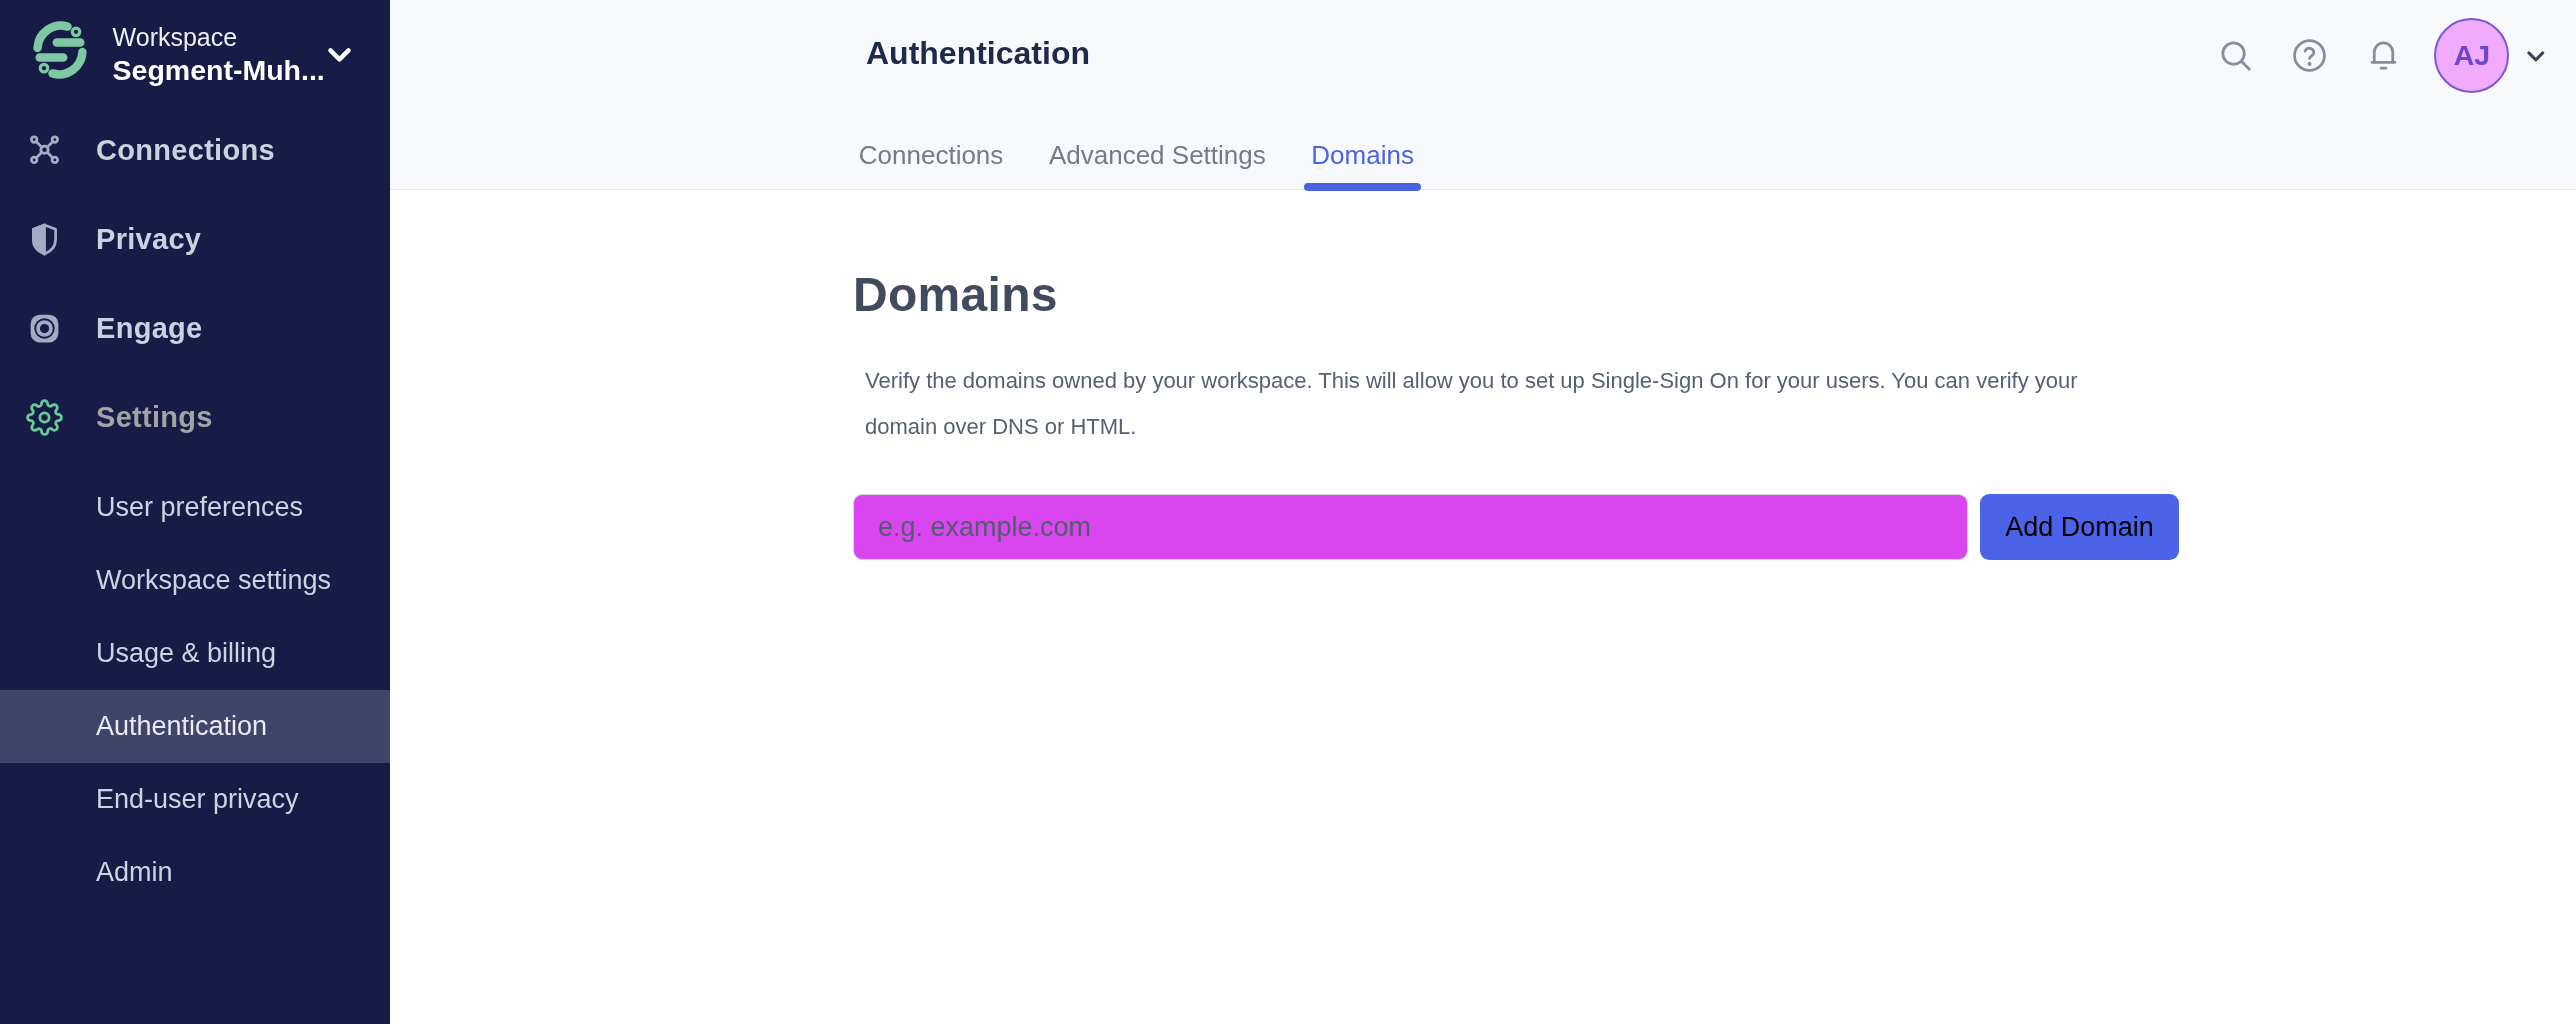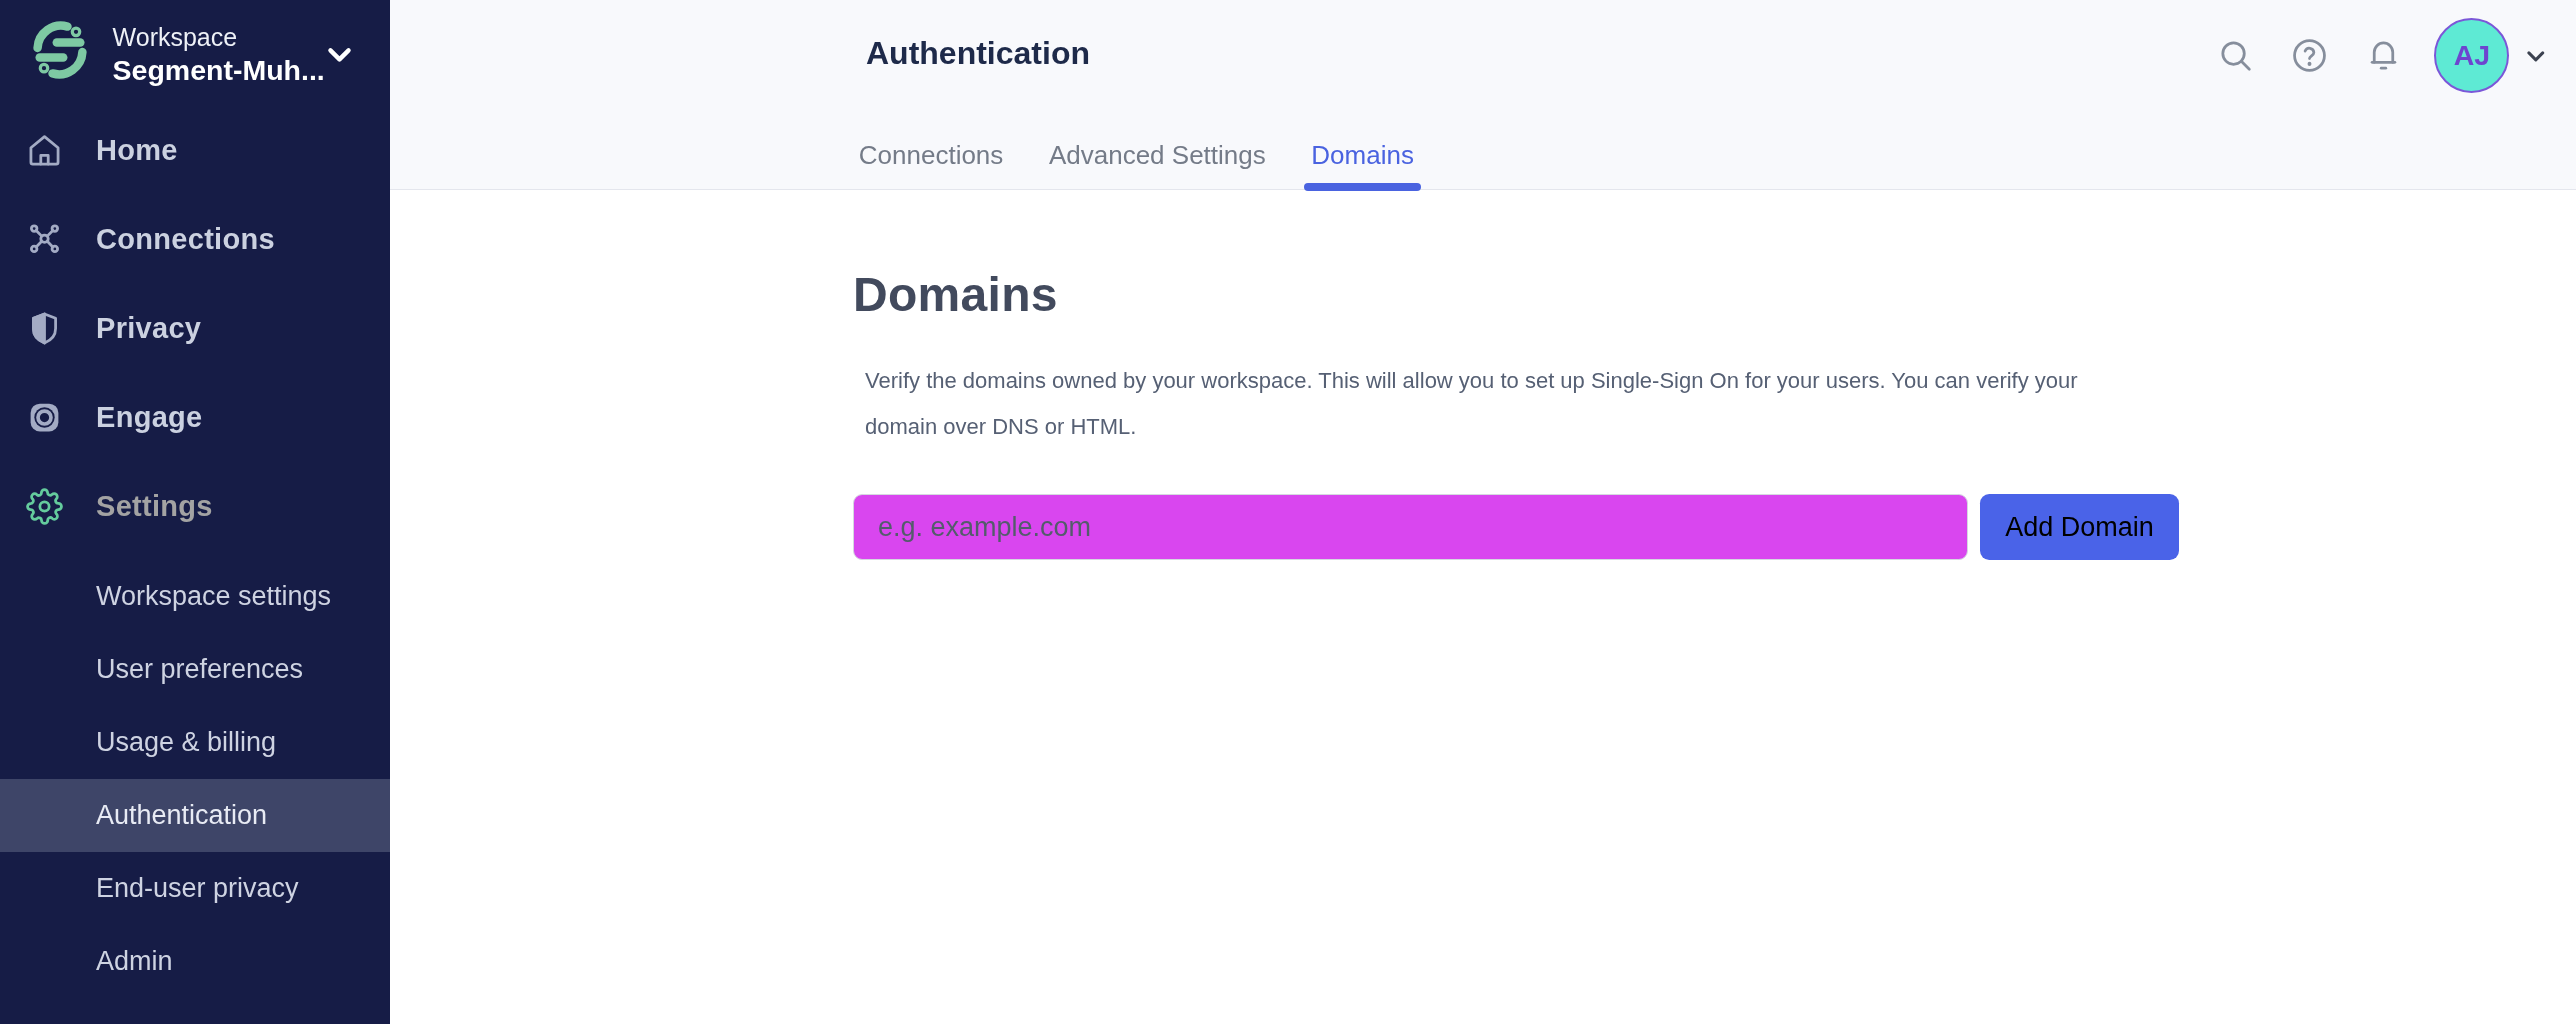--- a/index.html
+++ b/index.html
@@ -77,21 +77,21 @@
   .header-actions {
     position: absolute; top: 18.4px; right: 26px;
     display: flex; align-items: center;
   }
   .hicon {
     width: 39px; height: 39px; margin-left: 35px;
     color: #868e9c; cursor: pointer; flex: none;
   }
   .avatar {
     width: 75px; height: 75px; margin-left: 31px;
-    border-radius: 50%; background: #5eead4; border: 2.8px solid #7b57d8;
+    border-radius: 50%; background: #f0abfc; border: 2.8px solid #7b57d8;
     display: flex; align-items: center; justify-content: center;
     font-size: 28.5px; font-weight: 700; color: #6d45cf;
     cursor: pointer; flex: none;
   }
   .avatar-chevron { width: 27.6px; height: 27.6px; margin-left: 13px; color: #3c4250; cursor: pointer; }
 
   .content { padding: 77px 0 0 463px; }
   .page-heading {
     margin: 0; font-size: 48px; line-height: 55px;
     font-weight: 700; color: #424a5d; letter-spacing: 0.3px;
@@ -140,29 +140,20 @@
         <div class="ws-name">Segment-Muh...</div>
       </div>
       <span class="ws-chevron">
         <svg viewBox="0 0 24 24" width="31" height="31" fill="none" stroke="currentColor" stroke-width="3.4" stroke-linecap="round" stroke-linejoin="round">
           <polyline points="5,8 12,15 19,8"></polyline>
         </svg>
       </span>
     </div>
 
     <nav class="nav">
-      <div class="nav-item">
-        <span class="nav-icon">
-          <svg viewBox="0 0 24 24" width="37" height="37" fill="none" stroke="currentColor" stroke-width="1.8" stroke-linecap="round" stroke-linejoin="round">
-            <path d="M3.2 10.2 L12 3 L20.8 10.2 V19.6 a1.2 1.2 0 0 1 -1.2 1.2 H4.4 a1.2 1.2 0 0 1 -1.2 -1.2 Z"></path>
-            <path d="M9.6 20.8 v-5.6 h4.8 v5.6"></path>
-          </svg>
-        </span>
-        <span class="nav-label">Home</span>
-      </div>
 
       <div class="nav-item">
         <span class="nav-icon">
           <svg viewBox="0 0 24 24" width="37" height="37" fill="none" stroke="currentColor" stroke-width="1.8" stroke-linecap="round">
             <circle cx="12" cy="11.5" r="2.4"></circle>
             <line x1="10.2" y1="9.8" x2="6.6" y2="6.2"></line>
             <line x1="13.8" y1="9.8" x2="17.4" y2="6.2"></line>
             <line x1="10.2" y1="13.2" x2="6.6" y2="16.8"></line>
             <line x1="13.8" y1="13.2" x2="17.4" y2="16.8"></line>
             <circle cx="5.3" cy="4.9" r="1.8"></circle>
@@ -201,24 +192,24 @@
             <circle cx="12" cy="12" r="3"></circle>
             <path d="M19.4 15a1.65 1.65 0 0 0 .33 1.82l.06.06a2 2 0 0 1 0 2.83 2 2 0 0 1-2.83 0l-.06-.06a1.65 1.65 0 0 0-1.82-.33 1.65 1.65 0 0 0-1 1.51V21a2 2 0 0 1-2 2 2 2 0 0 1-2-2v-.09A1.65 1.65 0 0 0 9 19.4a1.65 1.65 0 0 0-1.82.33l-.06.06a2 2 0 0 1-2.83 0 2 2 0 0 1 0-2.83l.06-.06a1.65 1.65 0 0 0 .33-1.82 1.65 1.65 0 0 0-1.51-1H3a2 2 0 0 1-2-2 2 2 0 0 1 2-2h.09A1.65 1.65 0 0 0 4.6 9a1.65 1.65 0 0 0-.33-1.82l-.06-.06a2 2 0 0 1 0-2.83 2 2 0 0 1 2.83 0l.06.06a1.65 1.65 0 0 0 1.82.33H9a1.65 1.65 0 0 0 1-1.51V3a2 2 0 0 1 2-2 2 2 0 0 1 2 2v.09a1.65 1.65 0 0 0 1 1.51 1.65 1.65 0 0 0 1.82-.33l.06-.06a2 2 0 0 1 2.83 0 2 2 0 0 1 0 2.83l-.06.06a1.65 1.65 0 0 0-.33 1.82V9a1.65 1.65 0 0 0 1.51 1H21a2 2 0 0 1 2 2 2 2 0 0 1-2 2h-.09a1.65 1.65 0 0 0-1.51 1z"></path>
           </svg>
         </span>
         <span class="nav-label">Settings</span>
       </div>
     </nav>
 
     <div class="subnav">
       <div class="sub-item">
+        <span>User preferences</span>
+      </div>
+      <div class="sub-item">
         <span>Workspace settings</span>
-      </div>
-      <div class="sub-item">
-        <span>User preferences</span>
       </div>
       <div class="sub-item">
         <span>Usage &amp; billing</span>
       </div>
       <div class="sub-item active">
         <span>Authentication</span>
       </div>
       <div class="sub-item">
         <span>End-user privacy</span>
       </div>

